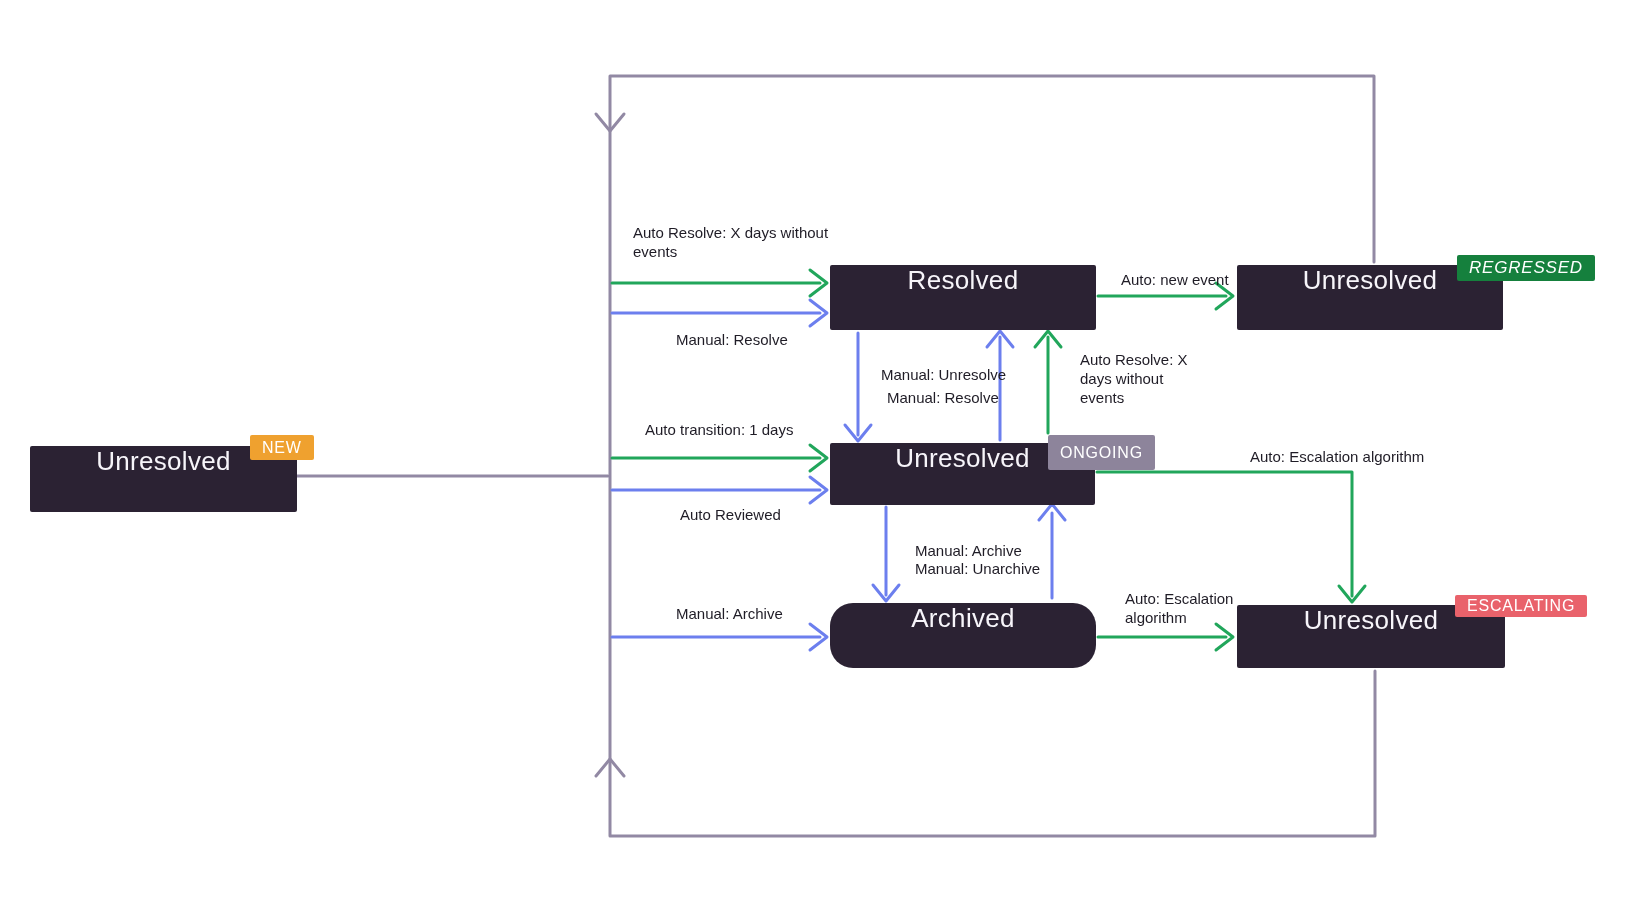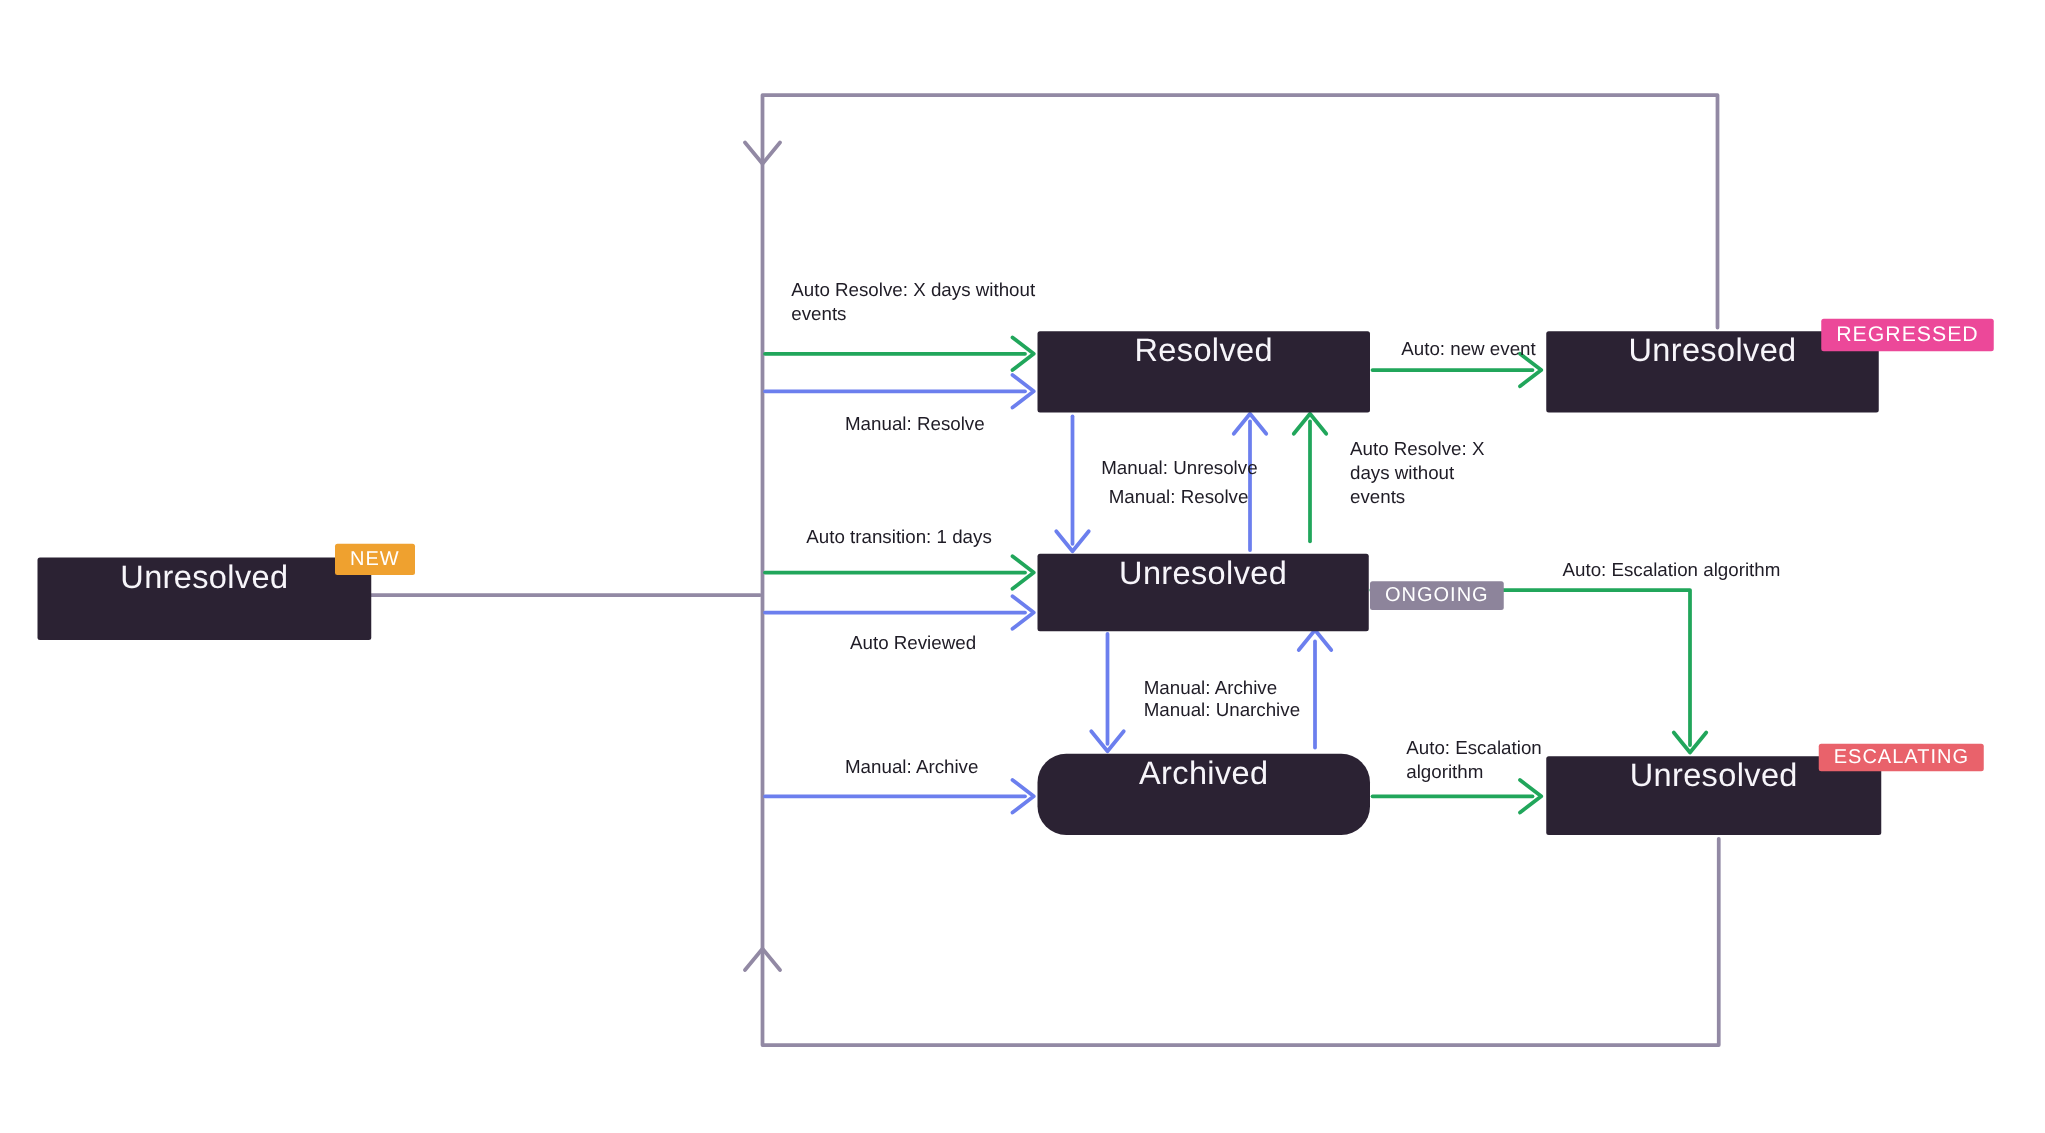--- a/index.html
+++ b/index.html
@@ -26,21 +26,21 @@
     color:#ffffff;
     display:flex;align-items:center;justify-content:center;
     font-size:16px;
     letter-spacing:.8px;
     padding:0 12px;
     border-radius:2px;
     white-space:nowrap;
   }
   .badge-new{background:#EFA12F;}
   .badge-ongoing{background:#8D849B;}
-  .badge-regressed{background:#ec4899;}
+  .badge-regressed{background:#15803d;font-style:italic;}
   .badge-escalating{background:#E9626B;}
 
   .edge-label{
     position:absolute;
     color:#1F1C26;
     font-size:15px;
     line-height:1.25;
     white-space:nowrap;
     margin-left:13px;
   }
@@ -89,30 +89,30 @@
       <path d="M 886 507 L 886 595"></path>
         <polyline points="873,585 886,601 899,585"></polyline>
       <path d="M 1052 598 L 1052 513"></path>
         <polyline points="1039,520 1052,504 1065,520"></polyline>
     </g>
   </svg>
 
   <div class="node" style="left:30px;top:446px;width:267px;height:66px;">
     <span>Unresolved</span>
   </div>
-  <div class="badge badge-new" style="left:268px;top:435px;height:25px;">NEW</div>
+  <div class="badge badge-new" style="left:250px;top:435px;height:25px;">NEW</div>
 
   <div class="node" style="left:830px;top:265px;width:266px;height:65px;">
     <span>Resolved</span>
   </div>
 
   <div class="node" style="left:830px;top:443px;width:265px;height:62px;">
     <span>Unresolved</span>
   </div>
-  <div class="badge badge-ongoing" style="left:1096px;top:435px;height:23px;margin-top:30px;">ONGOING</div>
+  <div class="badge badge-ongoing" style="left:1048px;top:435px;height:35px;">ONGOING</div>
 
   <div class="node" style="left:830px;top:603px;width:266px;height:65px;border-radius:23px;">
     <span>Archived</span>
   </div>
 
   <div class="node" style="left:1237px;top:265px;width:266px;height:65px;">
     <span>Unresolved</span>
   </div>
   <div class="badge badge-regressed" style="left:1457px;top:255px;height:26px;font-size:17px;">REGRESSED</div>
 

